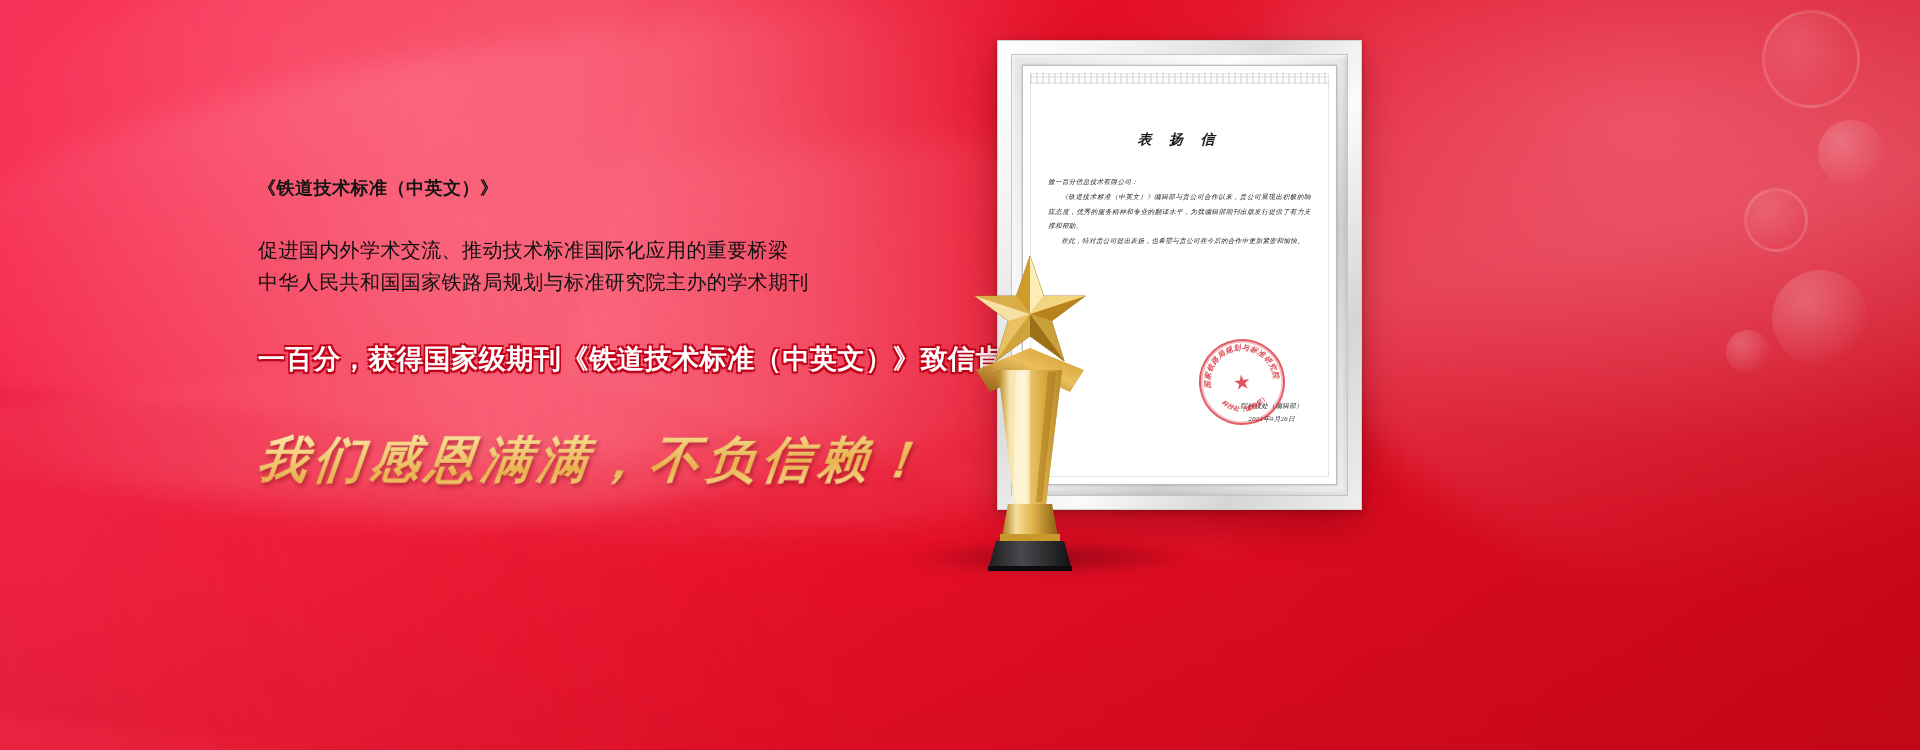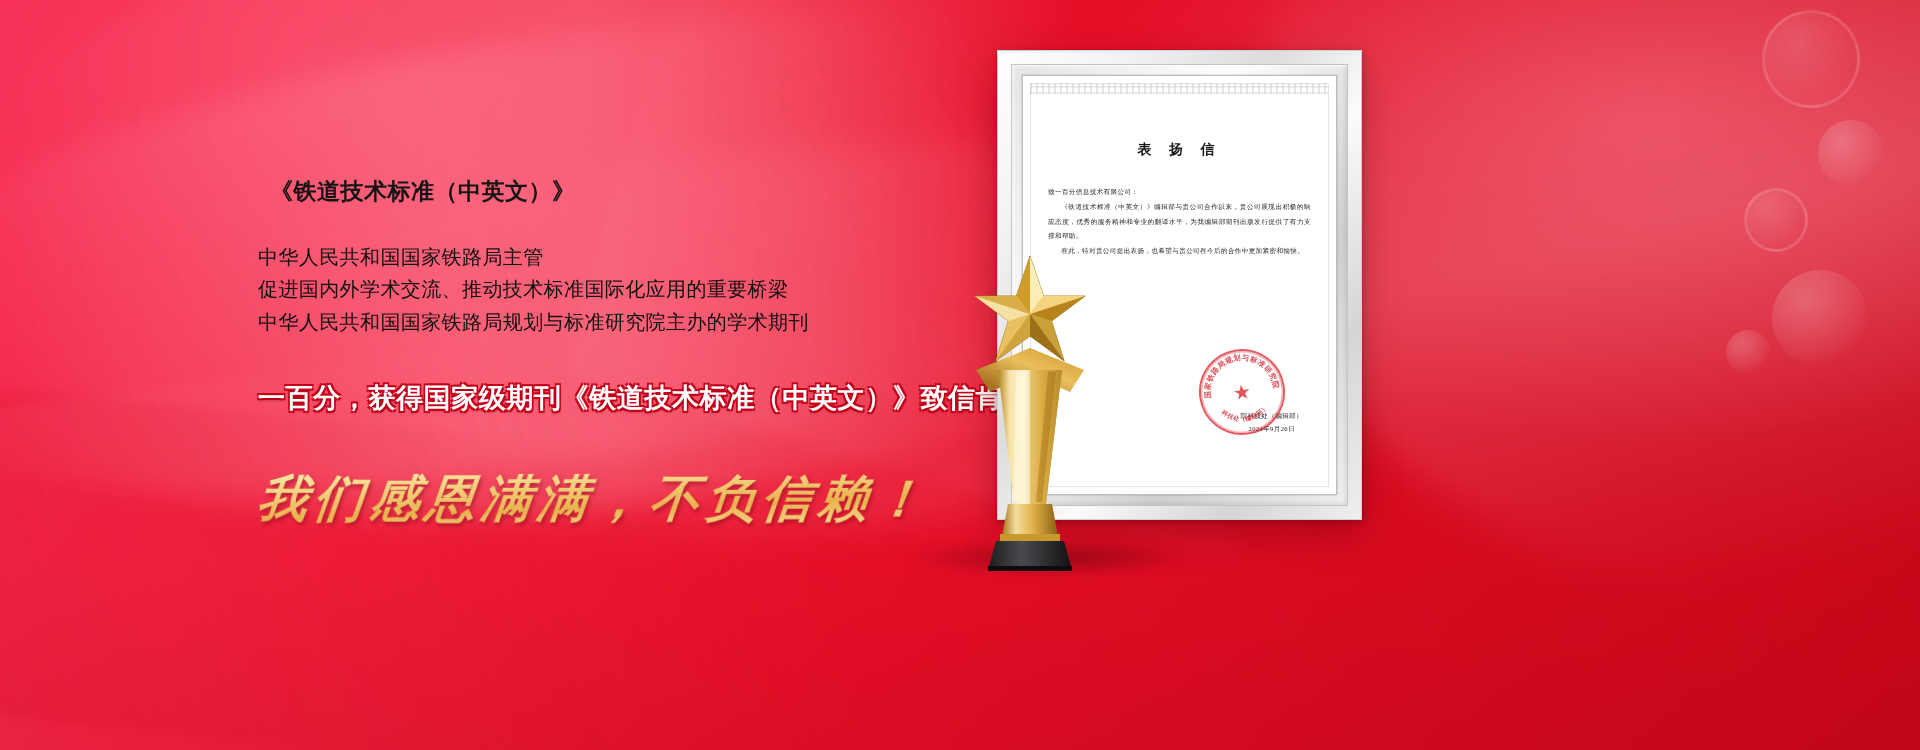--- a/index.html
+++ b/index.html
@@ -52,21 +52,21 @@
   .f4{left:0;top:560px;width:1920px;height:200px;background:linear-gradient(180deg,rgba(150,0,18,0),rgba(150,0,18,.38));}
 
   
   .bokeh{position:absolute;border-radius:50%;pointer-events:none;}
   .bk-ring{border:3px solid rgba(255,255,255,.14);background:radial-gradient(circle at 35% 30%, rgba(255,255,255,.12), rgba(255,255,255,0) 70%);}
   .bk-fill{background:radial-gradient(circle at 35% 32%, rgba(255,255,255,.22), rgba(255,255,255,.05) 60%, rgba(255,255,255,0) 75%);}
 
   
   .copy{position:absolute;left:258px;top:176px;width:900px;}
   .journal-title{
-    font-size:23px;font-weight:bold;color:#141414;letter-spacing:.5px;margin:0 0 34px 12px;
+    font-size:18px;font-weight:bold;color:#141414;letter-spacing:.5px;margin:0 0 34px 0;
     font-family:"Liberation Sans","DejaVu Sans",sans-serif;
   }
   .sub-list{margin:0;padding:0;list-style:none;}
   .sub-list li{
     font-size:20px;color:#101010;line-height:1.62;letter-spacing:.4px;white-space:nowrap;
   }
   .headline{
     margin-top:42px;
     font-size:27px;font-weight:bold;color:#ffffff;letter-spacing:.6px;white-space:nowrap;
     text-shadow:
@@ -83,21 +83,21 @@
     -webkit-text-fill-color:transparent;
     filter:drop-shadow(2px 3px 2px rgba(120,0,10,.45));
     transform:skewX(-6deg);
   }
 
   
   .trophy{position:absolute;left:930px;top:252px;width:200px;height:320px;}
   .trophy svg{display:block;}
 
   
-  .cert-wrap{position:absolute;left:997px;top:50px;width:365px;height:470px;}
+  .cert-wrap{position:absolute;left:997px;top:40px;width:365px;height:470px;font-style:italic;}
   .frame-outer{
     position:absolute;inset:0;
     background:linear-gradient(125deg,#ffffff 0%,#f3f3f3 18%,#dcdcdc 40%,#fbfbfb 58%,#d5d5d5 80%,#efefef 100%);
     box-shadow:0 14px 34px rgba(110,0,12,.40), 0 2px 6px rgba(0,0,0,.25);
     border:1px solid #cfcfcf;
   }
   .frame-bevel{
     position:absolute;left:14px;top:14px;right:14px;bottom:14px;
     background:linear-gradient(125deg,#e4e4e4,#fdfdfd 35%,#cfcfcf 70%,#f0f0f0);
     box-shadow:inset 0 0 0 1px #c4c4c4, inset 2px 2px 4px rgba(255,255,255,.9), inset -2px -2px 5px rgba(0,0,0,.12);
@@ -183,21 +183,20 @@
   <div class="bokeh bk-ring" style="right:60px;top:10px;width:92px;height:92px;"></div>
   <div class="bokeh bk-fill" style="right:36px;top:120px;width:66px;height:66px;"></div>
   <div class="bokeh bk-ring" style="right:112px;top:188px;width:58px;height:58px;"></div>
   <div class="bokeh bk-fill" style="right:52px;top:270px;width:96px;height:96px;"></div>
   <div class="bokeh bk-fill" style="right:150px;top:330px;width:44px;height:44px;"></div>
 
   <div class="copy">
     <div class="journal-title">《铁道技术标准（中英文）》</div>
 
     <ul class="sub-list">
-      <li>中华人民共和国国家铁路局主管</li>
       <li>促进国内外学术交流、推动技术标准国际化应用的重要桥梁</li>
       <li>中华人民共和国国家铁路局规划与标准研究院主办的学术期刊</li>
     </ul>
 
     <div class="headline">一百分，获得国家级期刊《铁道技术标准（中英文）》致信肯定!</div>
 
     <div class="calligraphy">我们感恩满满，不负信赖！</div>
   </div>
 
   <div class="cert-wrap">

